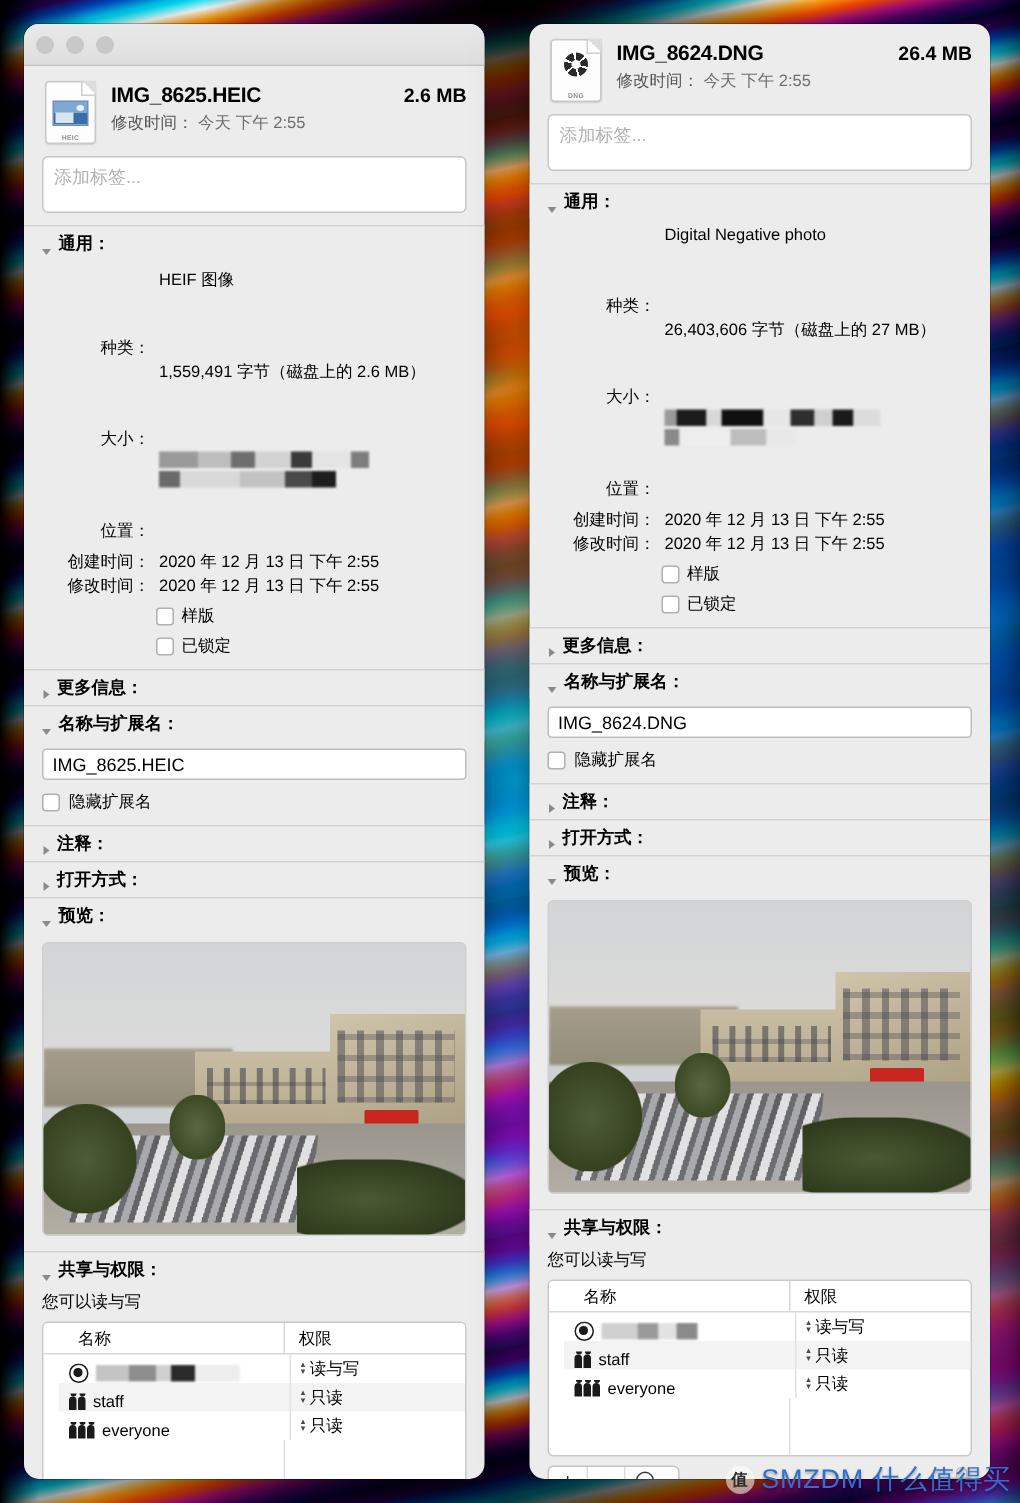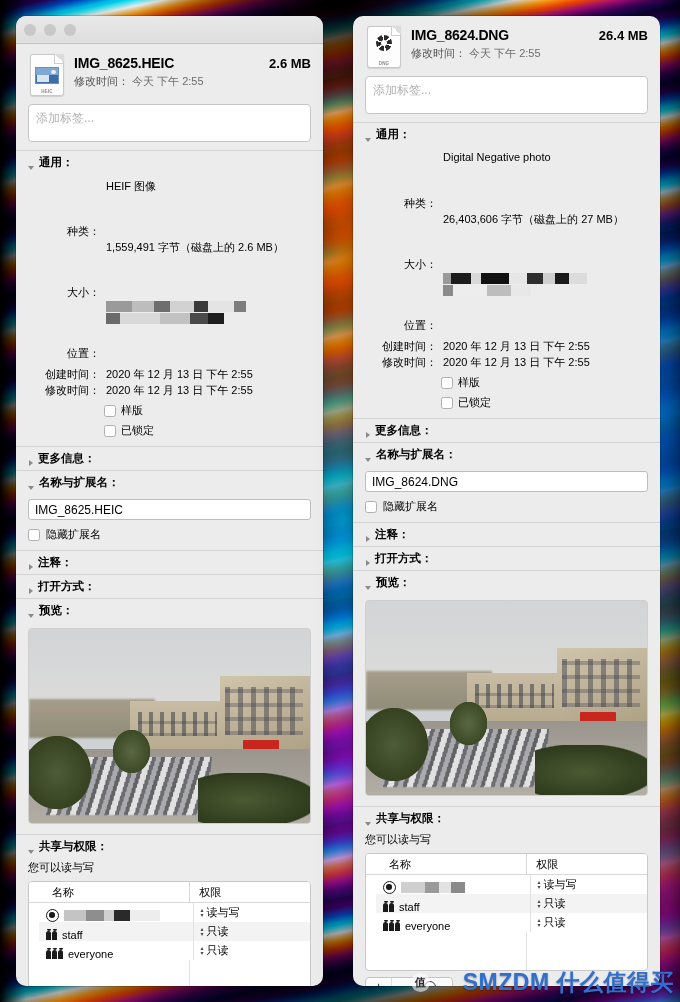--- a/index.html
+++ b/index.html
@@ -320,24 +320,23 @@
     display: flex; align-items: center; gap: 5px;
     pointer-events: none;
   }
   #watermark .wm-badge {
     width: 19px; height: 19px; border-radius: 50%;
     background: rgba(255,255,255,.55); color: #2b2b2b;
     font-size: 11px; display: flex; align-items: center; justify-content: center;
     font-weight: bold;
   }
   #watermark .wm-text {
-    font-size: 23px; font-weight: bold; color: #2f6fd0;
+    font-size: 18px; font-weight: normal; color: #2f6fd0;
     text-shadow: 0 1px 2px rgba(0,0,0,.35);
     letter-spacing: .5px;
-    margin-left: 28px;
   }
 </style>
 </head>
 <body>
 
 <div id="desktop"></div>
 
 <div class="window" id="win-heic">
   <div class="titlebar">
     <div class="lights">

